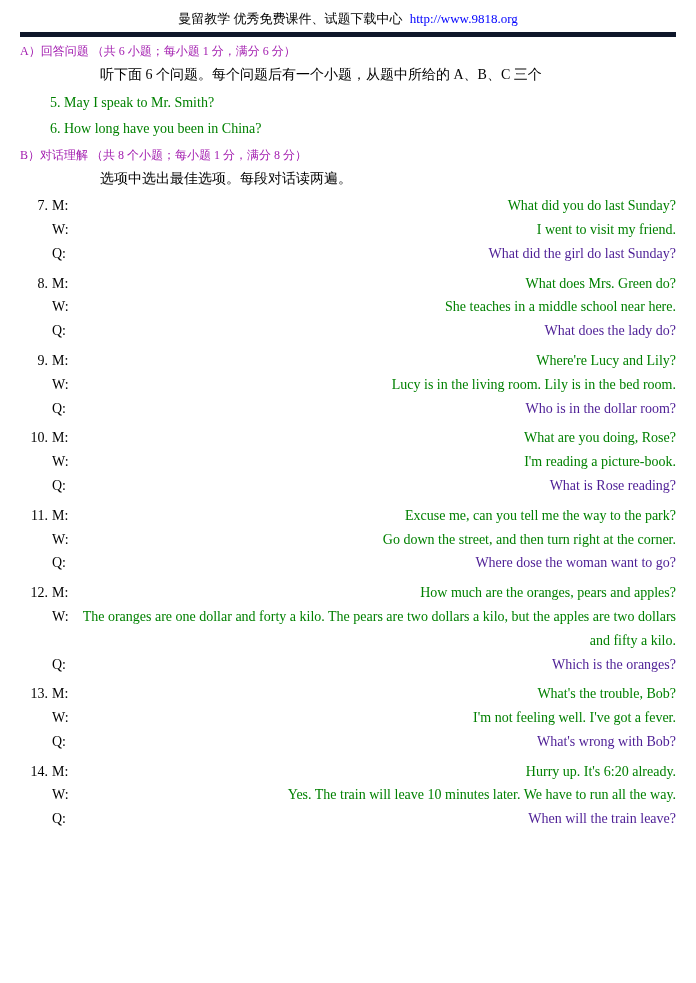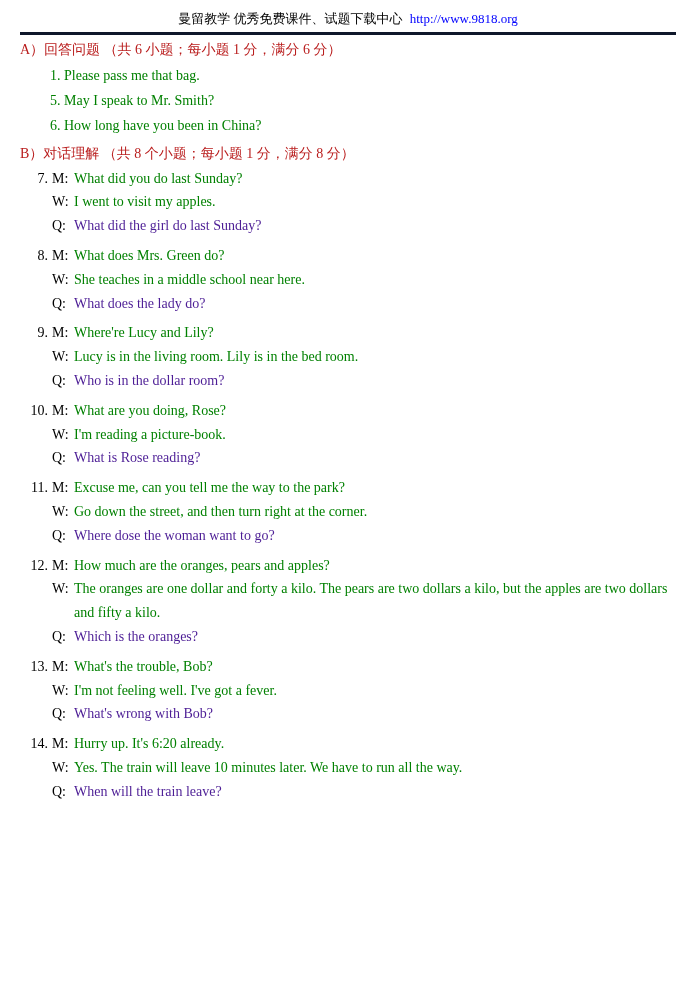--- a/index.html
+++ b/index.html
@@ -13,28 +13,28 @@
       background: #fff;
       font-family: "SimSun", "宋体", serif;
       font-size: 14px;
       color: #000;
       padding: 10px 20px;
     }
     .header {
       text-align: center;
       font-size: 13px;
       margin-bottom: 6px;
-      border-bottom: 3px solid #0f172a;
+      border-bottom: 5px solid #0f172a;
       padding-bottom: 4px;
     }
     .section-title {
-      font-size: 14px;
+      font-size: 12px;
       margin-top: 3px;
       margin-bottom: 4px;
-      color: #b91c1c;
+      color: #a21caf;
     }
     .instruction {
       margin-left: 80px;
       margin-bottom: 4px;
       font-size: 14px;
       line-height: 1.6;
     }
     .question-list {
       margin-left: 20px;
       margin-bottom: 6px;
@@ -66,62 +66,64 @@
       font-weight: normal;
     }
     .dialog-speaker {
       min-width: 22px;
       color: #000;
       font-weight: normal;
     }
     .dialog-text {
       flex: 1;
       color: #008000;
+      text-align: right;
     }
     .dialog-text.black {
       color: #4c1d95;
     }
   </style>
 </head>
 <body>
 
 <div class="header">
   <span>曼留教学 优秀免费课件、试题下载中心</span>
   <span style="color:#00f; margin-left:4px;">http://www.9818.org</span>
 </div>
 
 <div class="section-title">
   <span>A）回答问题 （共 6 小题；每小题 1 分，满分 6 分）</span>
 </div>
 <div class="instruction">
+  <div>听下面 6 个问题。每个问题后有一个小题，从题中所给的 A、B、C 三个</div>
 </div>
 <div class="question-list">
   <ul id="section-a-list">
-      <li>1. Please pass me that bag.</li>
       <li>5. May I speak to Mr. Smith?</li>
       <li>6. How long have you been in China?</li>
     </ul>
 </div>
 
 <div class="section-title">
   <span>B）对话理解 （共 8 个小题；每小题 1 分，满分 8 分）</span>
 </div>
 <div class="instruction">
+  <div>选项中选出最佳选项。每段对话读两遍。</div>
 </div>
 <div class="dialog-section" id="dialogs-container">
 <div class="dialog-item">
       <div class="dialog-row">
         <span class="dialog-num">7.</span>
         <span class="dialog-speaker">M:</span>
         <span class="dialog-text">What did you do last Sunday?</span>
       </div>
       <div class="dialog-row">
         <span class="dialog-num"></span>
         <span class="dialog-speaker">W:</span>
-        <span class="dialog-text">I went to visit my apples.</span>
+        <span class="dialog-text">I went to visit my friend.</span>
       </div>
       <div class="dialog-row">
         <span class="dialog-num"></span>
         <span class="dialog-speaker">Q:</span>
         <span class="dialog-text black">What did the girl do last Sunday?</span>
       </div>
     </div>
     <div class="dialog-item">
       <div class="dialog-row">
         <span class="dialog-num">8.</span>

